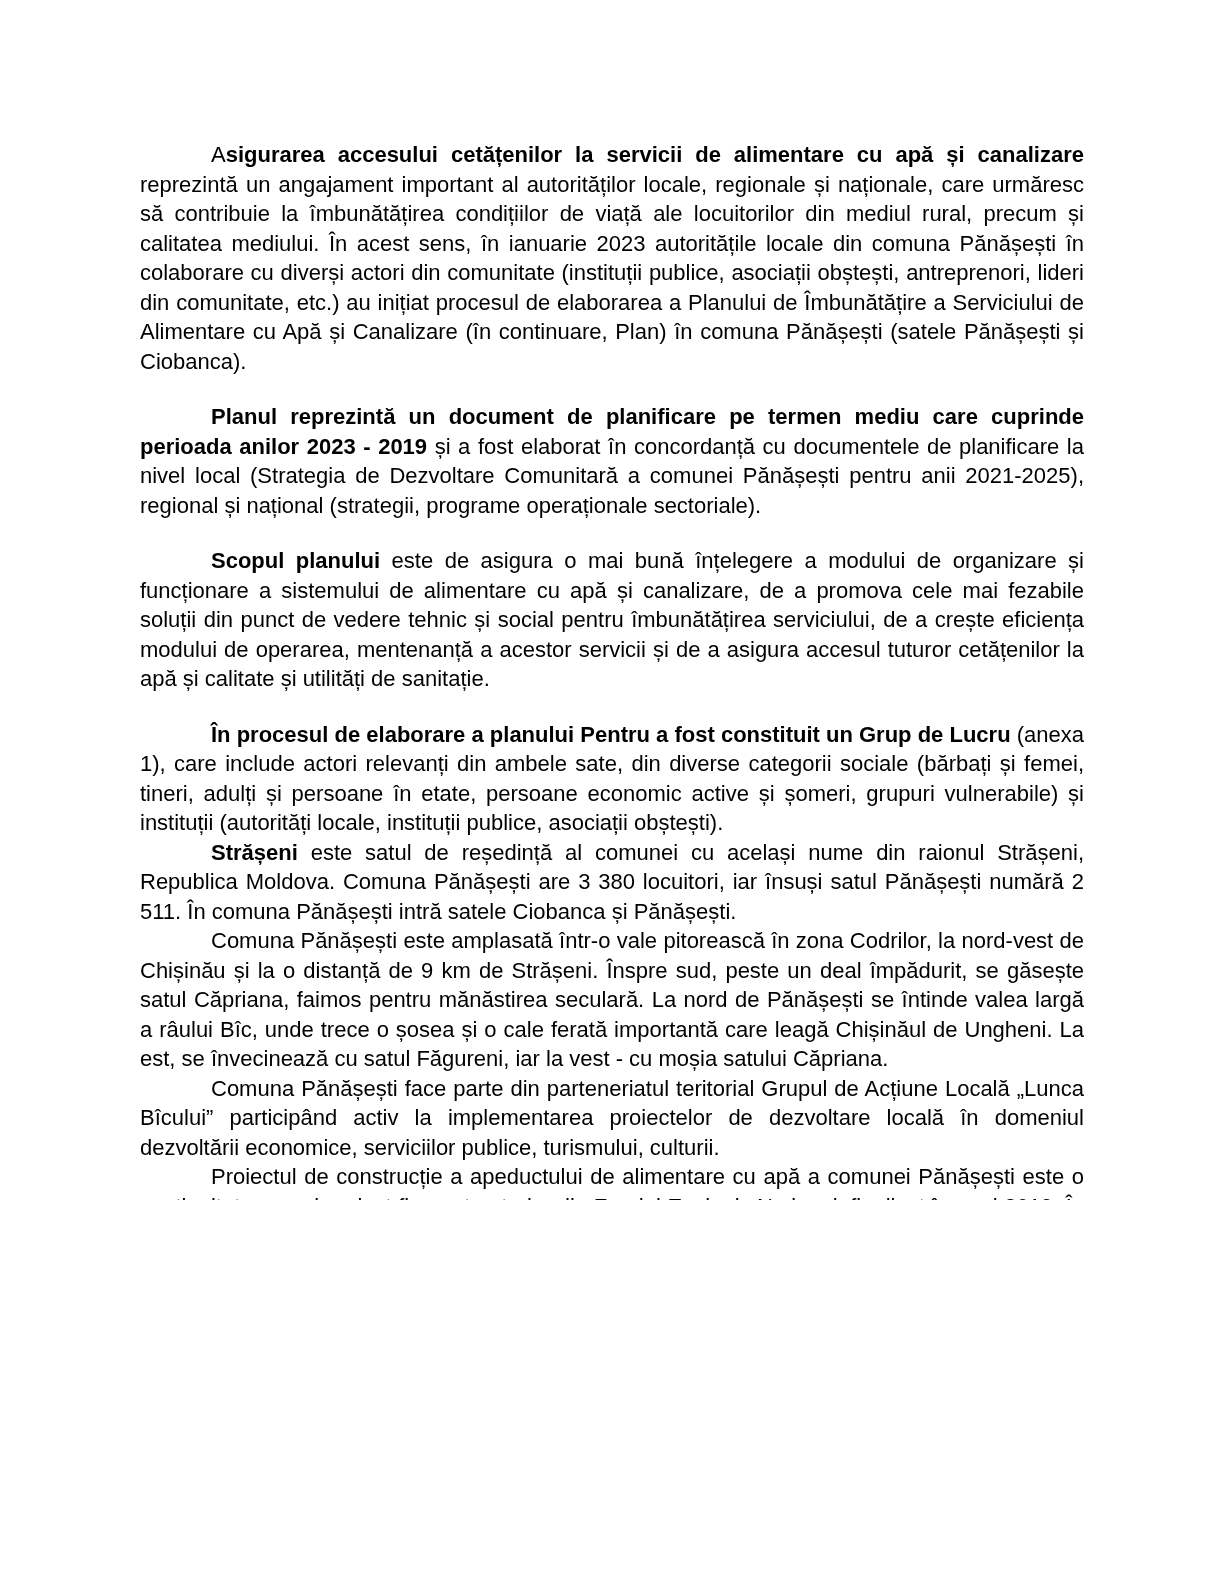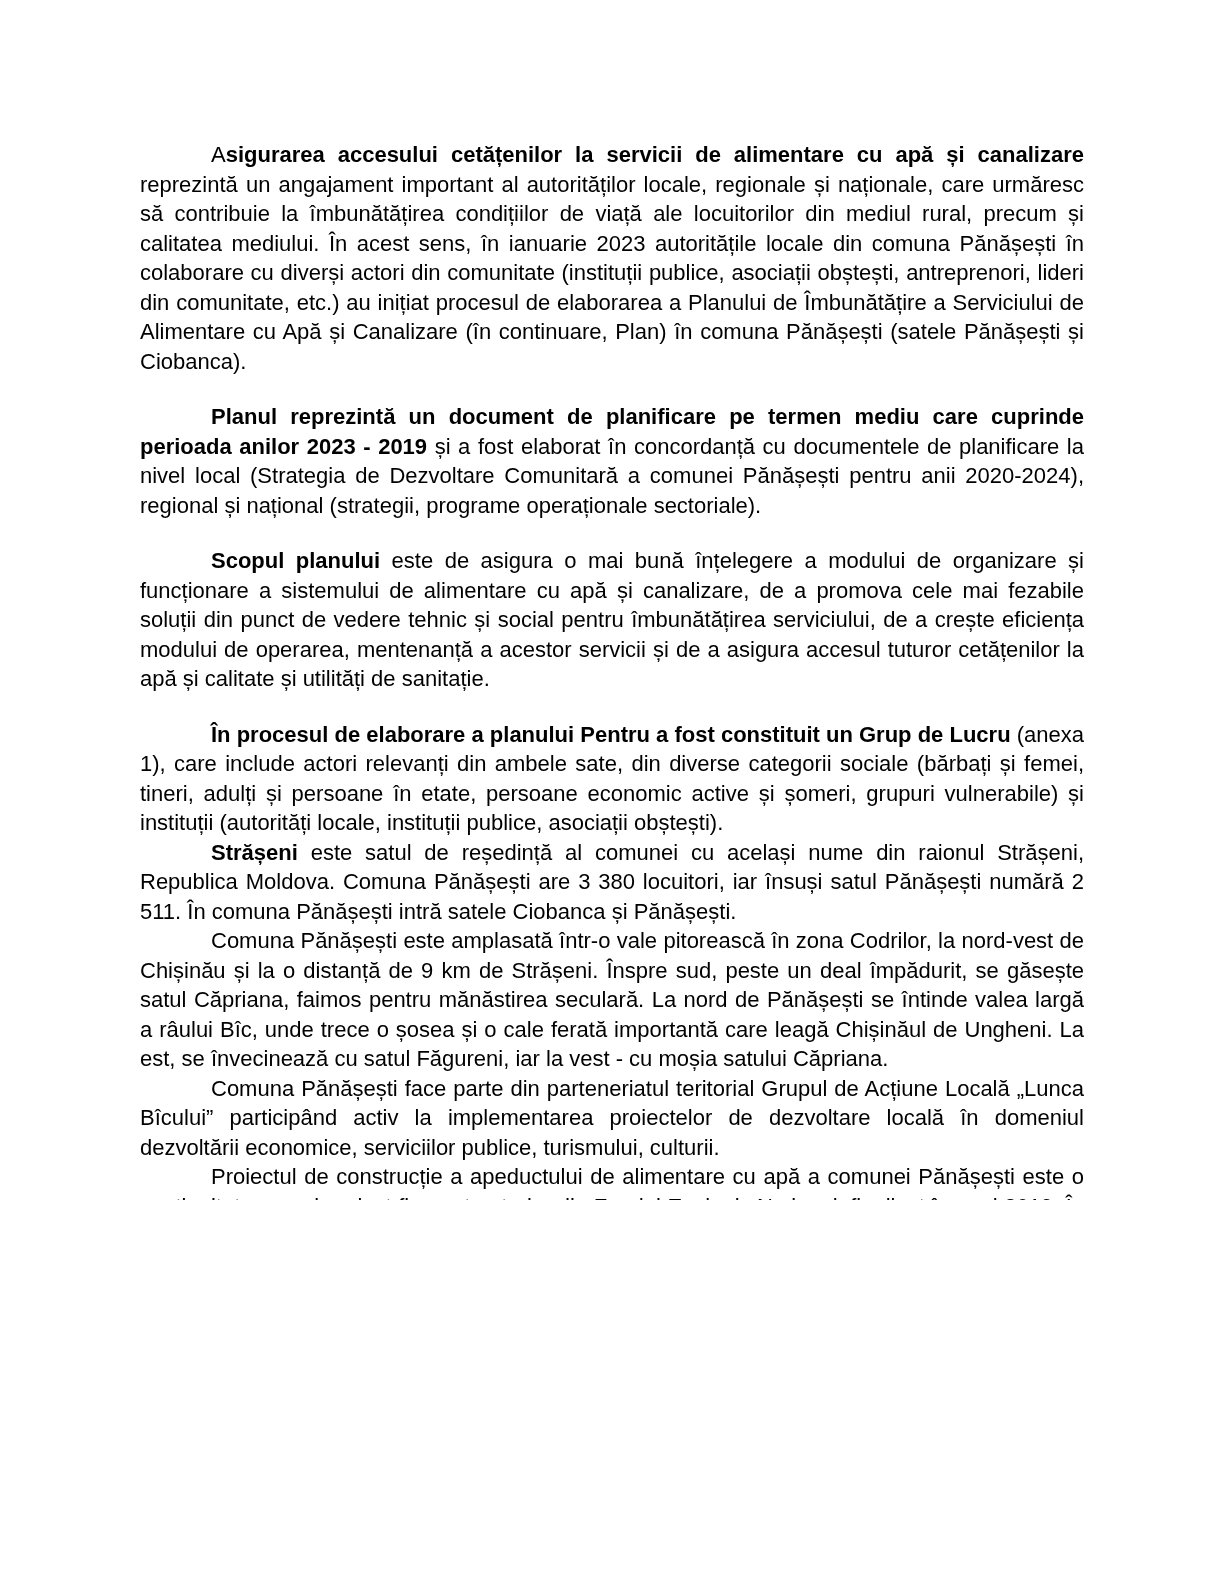--- a/index.html
+++ b/index.html
@@ -56,21 +56,21 @@
     background: #e8e8e8;
     padding: 1px 6px;
   }
 </style>
 </head>
 <body>
 
 <div class="page">
   <div class="content" id="content">
       <p class="para gap"><span>A</span><span class="b">sigurarea accesului cetățenilor la servicii de alimentare cu apă și canalizare</span><span> reprezintă un angajament important al autorităților locale, regionale și naționale, care urmăresc să contribuie la îmbunătățirea condițiilor de viață ale locuitorilor din mediul rural, precum și calitatea mediului. În acest sens, în ianuarie 2023 autoritățile locale din comuna Pănășești în colaborare cu diverși actori din comunitate (instituții publice, asociații obștești, antreprenori, lideri din comunitate, etc.) au inițiat procesul de elaborarea a Planului de Îmbunătățire a Serviciului de Alimentare cu Apă și Canalizare (în continuare, Plan) în comuna Pănășești (satele Pănășești și Ciobanca).</span></p>
-      <p class="para gap"><span class="b">Planul reprezintă un document de planificare pe termen mediu care cuprinde perioada anilor 2023 - 2019</span><span> și a fost elaborat în concordanță cu documentele de planificare la nivel local (Strategia de Dezvoltare Comunitară a comunei Pănășești pentru anii 2020-2024), regional și național (strategii, programe operaționale sectoriale).</span></p>
+      <p class="para gap"><span class="b">Planul reprezintă un document de planificare pe termen mediu care cuprinde perioada anilor 2023 - 2019</span><span> și a fost elaborat în concordanță cu documentele de planificare la nivel local (Strategia de Dezvoltare Comunitară a comunei Pănășești pentru anii 2021-2025), regional și național (strategii, programe operaționale sectoriale).</span></p>
       <p class="para gap"><span class="b">Scopul planului</span><span> este de asigura o mai bună înțelegere a modului de organizare și funcționare a sistemului de alimentare cu apă și canalizare, de a promova cele mai fezabile soluții din punct de vedere tehnic și social pentru îmbunătățirea serviciului, de a crește eficiența modului de operarea, mentenanță a acestor servicii și de a asigura accesul tuturor cetățenilor la apă și calitate și utilități de sanitație.</span></p>
       <p class="para"><span class="b">În procesul de elaborare a planului Pentru a fost constituit un Grup de Lucru</span><span> (anexa 1), care include actori relevanți din ambele sate, din diverse categorii sociale (bărbați și femei, tineri, adulți și persoane în etate, persoane economic active și șomeri, grupuri vulnerabile) și instituții (autorități locale, instituții publice, asociații obștești).</span></p>
       <p class="para"><span class="b">Strășeni</span><span> este satul de reședință al comunei cu același nume din raionul Strășeni, Republica Moldova. Comuna  Pănășești  are 3 380 locuitori, iar însuși satul Pănășești numără 2 511. În comuna Pănășești intră satele Ciobanca și Pănășești.</span></p>
       <p class="para"><span>Comuna Pănășești este amplasată într-o vale pitorească în zona Codrilor, la nord-vest de Chișinău și la o distanță de 9 km de Strășeni. Înspre sud, peste un deal împădurit, se găsește satul Căpriana, faimos pentru mănăstirea seculară. La nord de Pănășești se întinde valea largă a râului Bîc, unde trece o șosea și o cale ferată importantă care leagă Chișinăul de Ungheni. La est, se învecinează cu satul Făgureni, iar la vest - cu moșia satului Căpriana.</span></p>
       <p class="para"><span>Comuna Pănășești face parte din parteneriatul teritorial Grupul de Acțiune Locală „Lunca Bîcului” participând activ la implementarea proiectelor de dezvoltare locală în domeniul dezvoltării economice, serviciilor publice, turismului, culturii.</span></p>
       <p class="para"><span>Proiectul de construcție a apeductului de alimentare cu apă a comunei Pănășești este o continuitate a unui proiect finanțat anterior din Fondul Ecologic Național, finalizat în anul 2019. În cadrul proiectului a fost reconstruită/reabilitată o fântână arteziană și s-au construit 1,73 km de apeduct local. La servicii de alimentare cu apă au fost conectate grădinița de copii din Pănășești și 72 gospodării casnice.</span></p>
     </div>
   <div class="page-number">3</div>
 </div>
 

